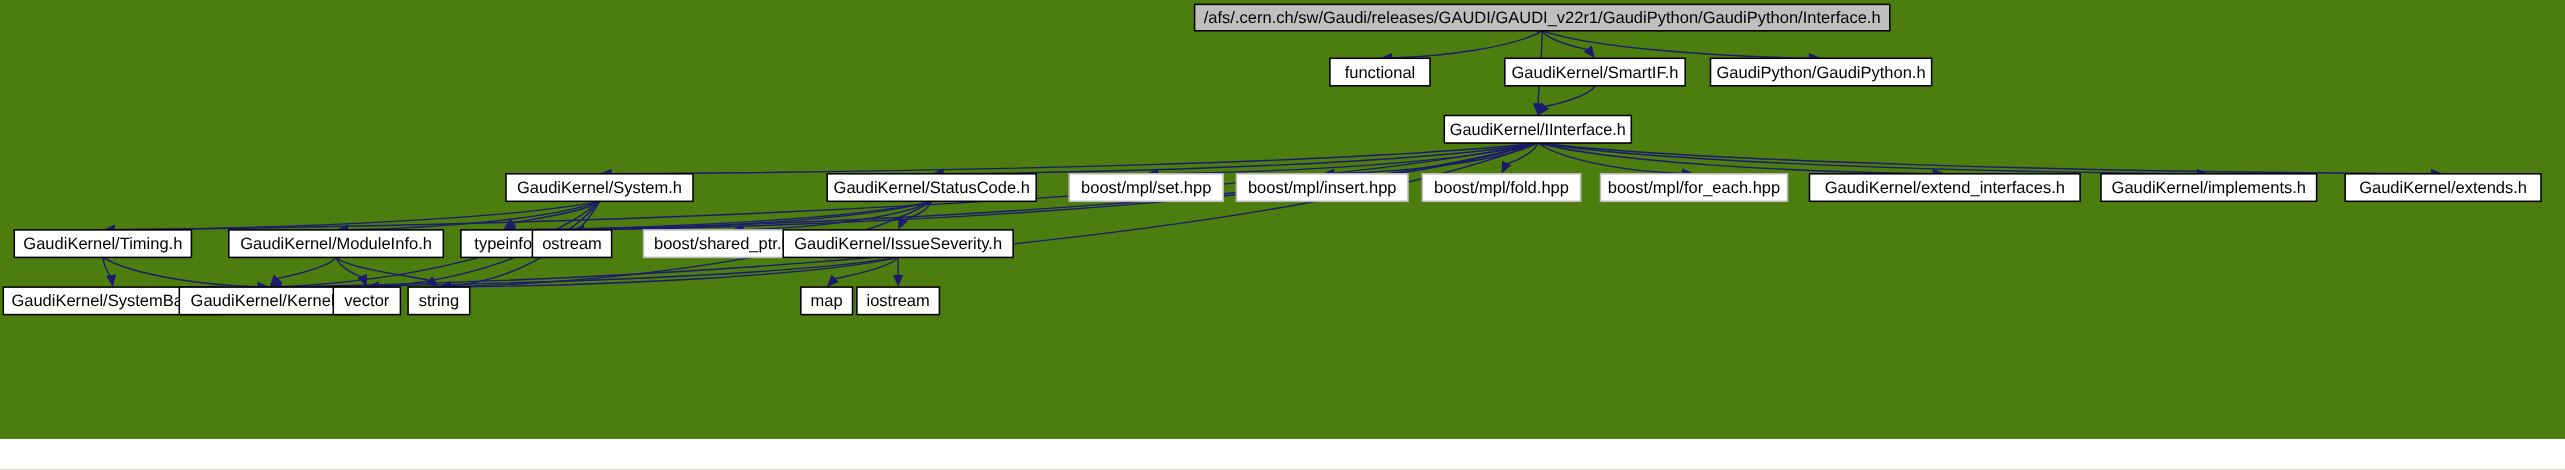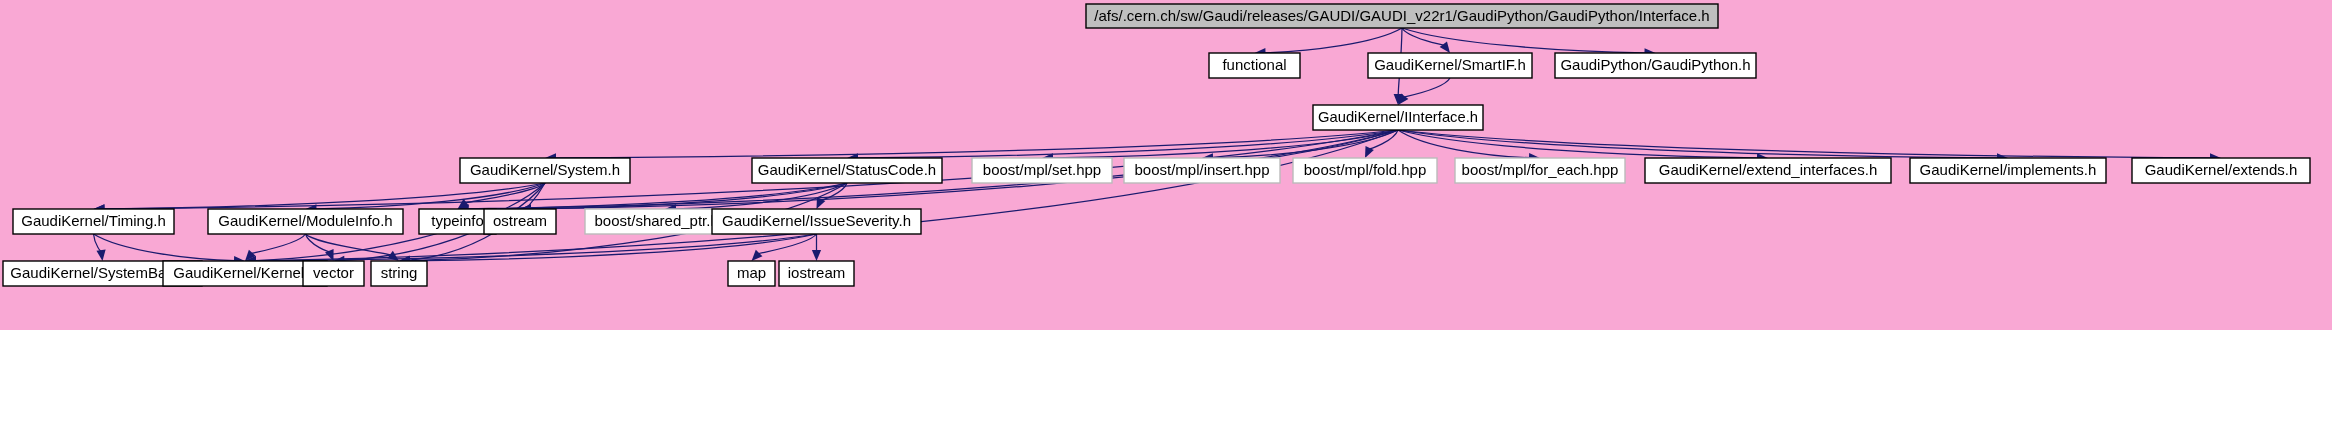--- a/index.html
+++ b/index.html
@@ -3,22 +3,22 @@
 <meta charset="utf-8">
 <style>
   html, body {
     margin: 0;
     padding: 0;
     background: #ffffff;
   }
   #graph-root {
     position: relative;
     width: 2332px;
-    height: 330px;
-    background: #f9a8d4;
+    height: 399px;
+    background: #4d7c0f;
     font-family: "Liberation Sans", sans-serif;
   }
   svg#graph-svg {
     position: absolute;
     left: 0;
     top: 0;
     width: 2332px;
     height: 427px;
     display: block;
   }

